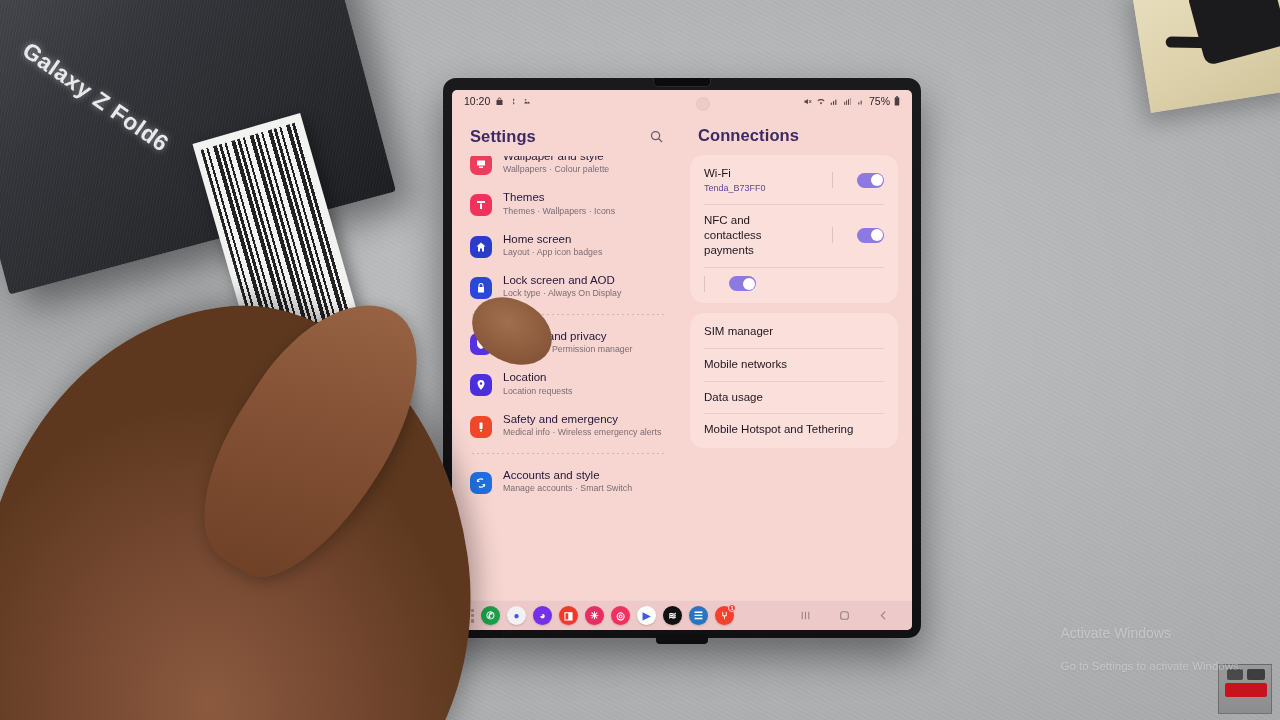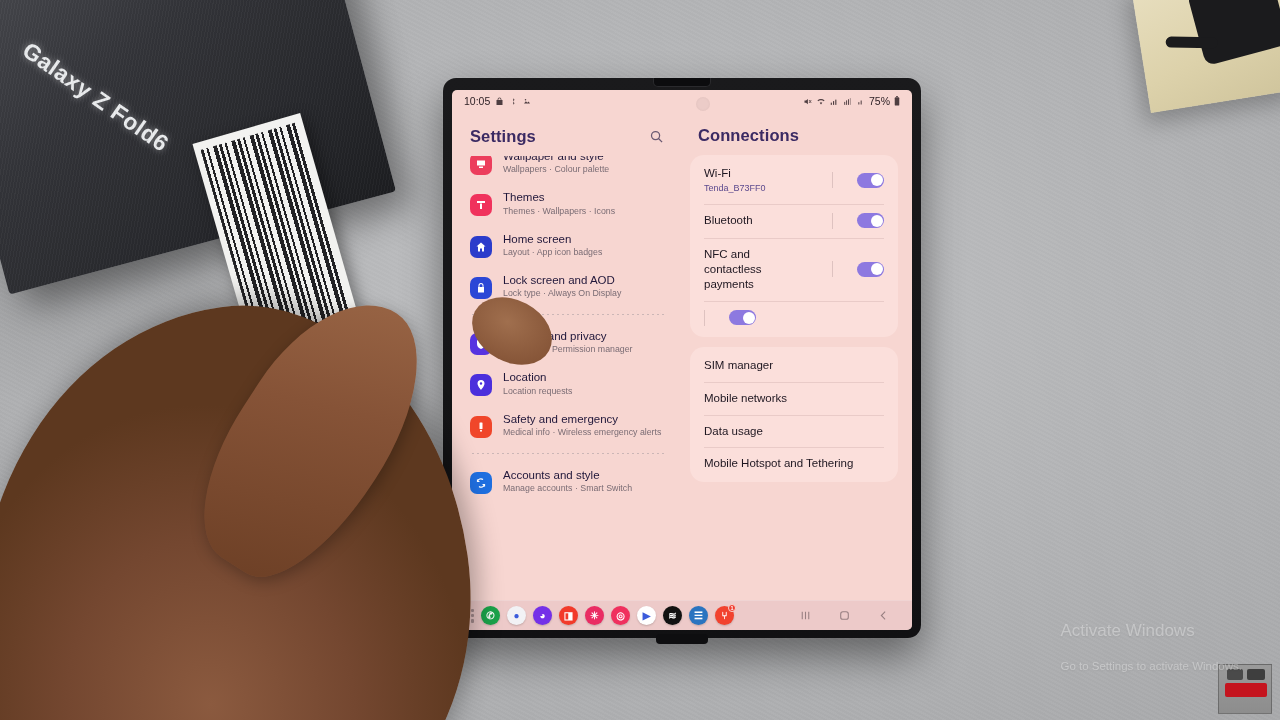--- a/index.html
+++ b/index.html
@@ -215,21 +215,21 @@
   }
   .navbar { margin-left:auto; display:flex; align-items:center; gap:26px; padding-right:14px; color:#6b585c; }
   .nav-ico { opacity:.65; cursor:pointer; display:flex; align-items:center; }
 
   
   .watermark {
     position:absolute; right:38px; bottom:48px; text-align:left;
     color: rgba(255,255,255,.35); text-shadow: 0 1px 2px rgba(0,0,0,.07);
     pointer-events:none;
   }
-  .wm1 { font-size:17px; }
+  .wm1 { font-size:14px; }
   .wm2 { font-size:11.5px; margin-top:19px; }
 </style>
 </head>
 <body>
 
 <div class="scene">
   <div class="desk-tex"></div>
   <div class="desk-shadow-left"></div>
 </div>
 
@@ -250,21 +250,21 @@
     <div class="key"></div>
 </div>
 
 <div class="phone">
   <div class="hinge-notch"></div>
   <div class="hinge-bottom"></div>
 
   <div class="screen">
 
     <div class="statusbar">
-      <span>10:05</span>
+      <span>10:20</span>
       <span class="sb-ico">
         <svg width="9" height="9" viewBox="0 0 24 24" fill="#2a1d22">
             <path d="M7 8V6a5 5 0 0110 0v2h3v13H4V8h3zm2 0h6V6a3 3 0 00-6 0v2z"></path>
           </svg>
       </span>
       <span class="sb-ico">
         <svg width="8" height="9" viewBox="0 0 24 24" fill="#2a1d22">
             <path d="M12 2l5 5-5 5 5 5-5 5V2z" opacity=".8"></path>
           </svg>
       </span>
@@ -446,29 +446,20 @@
                   <div class="ctitle">Wi-Fi</div>
                   <div class="csub link">Tenda_B73FF0</div>
                 </div>
                 <div class="divider-v"></div>
                 <div class="switch">
                   <span class="knob"></span>
                 </div>
               </div>
               <div class="crow">
                 <div class="ctxt">
-                  <div class="ctitle">Bluetooth</div>
-                </div>
-                <div class="divider-v"></div>
-                <div class="switch">
-                  <span class="knob"></span>
-                </div>
-              </div>
-              <div class="crow">
-                <div class="ctxt">
                   <div class="ctitle">NFC and contactless payments</div>
                 </div>
                 <div class="divider-v"></div>
                 <div class="switch">
                   <span class="knob"></span>
                 </div>
               </div>
               <div class="crow">
                 <div class="divider-v"></div>
                 <div class="switch">

